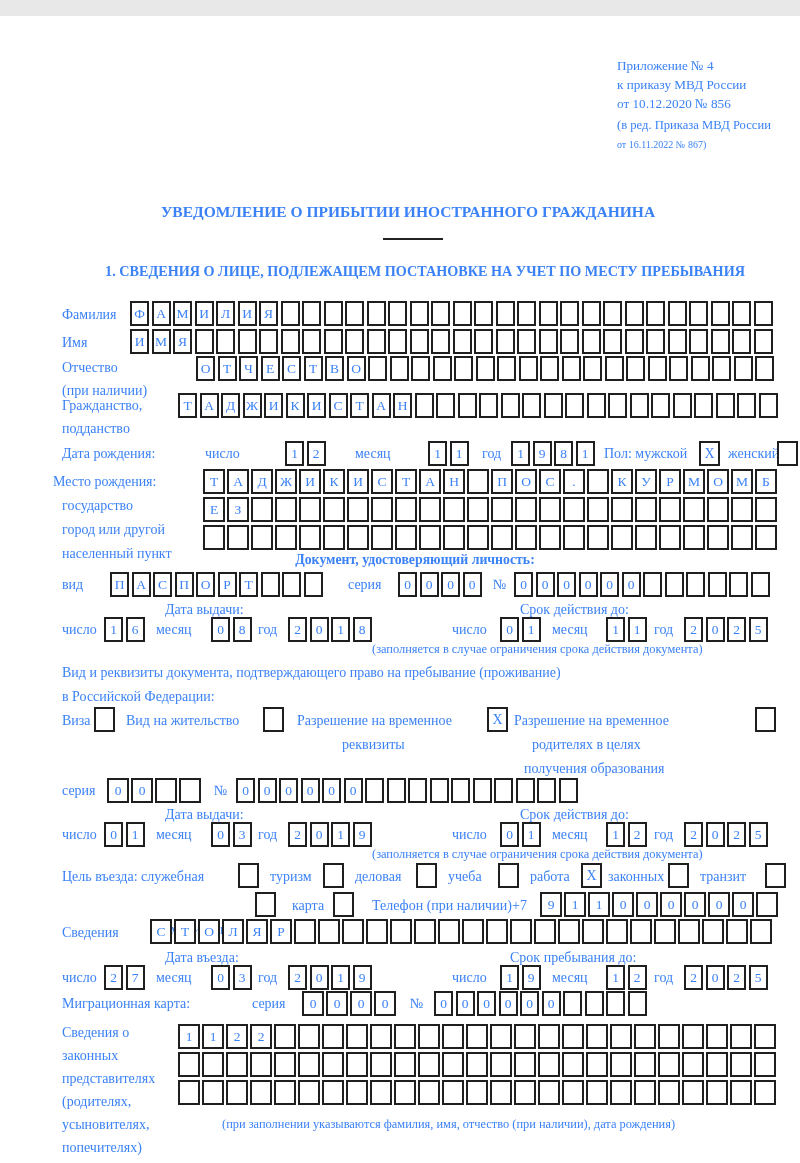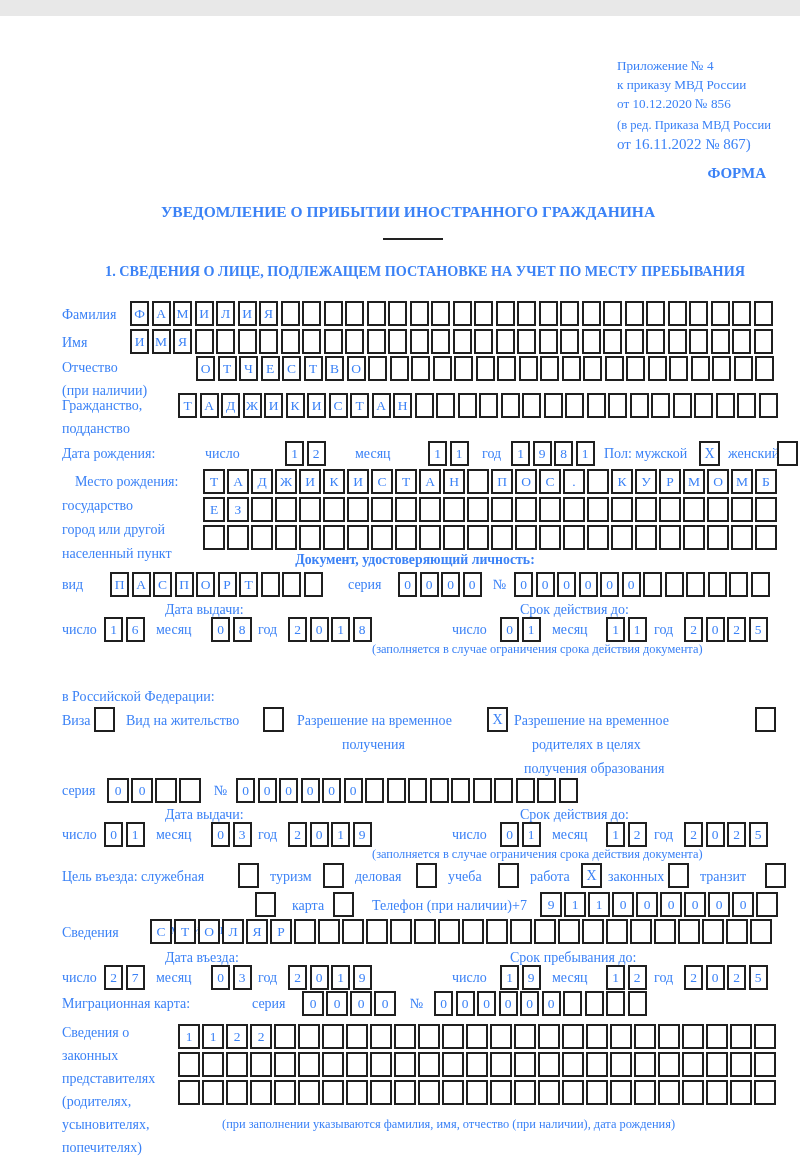--- a/index.html
+++ b/index.html
@@ -25,23 +25,22 @@
 </head>
 <body>
 
 <div class="page">
 
   <div class="lab hdr" style="left:617px;top:40px;">
     <div>Приложение № 4</div>
     <div>к приказу МВД России</div>
     <div>от 10.12.2020 № 856</div>
     <div style="margin-top:3px;font-size:12.6px;">(в ред. Приказа МВД России</div>
-    <div style="font-size:15px;">от 16.11.2022 № 867)</div>
+    <div style="font-size:10px;">от 16.11.2022 № 867)</div>
   </div>
-  <div class="lab b rgt" style="left:0;top:148px;width:766px;font-size:15px;">ФОРМА</div>
 
   <div class="title">
     <div>УВЕДОМЛЕНИЕ О ПРИБЫТИИ ИНОСТРАННОГО ГРАЖДАНИНА</div>
     <div><span class="uline"></span></div>
   </div>
   <div class="sect">1. СВЕДЕНИЯ О ЛИЦЕ, ПОДЛЕЖАЩЕМ ПОСТАНОВКЕ НА УЧЕТ ПО МЕСТУ ПРЕБЫВАНИЯ</div>
 
   <div class="lab" style="left:62px;top:290px;">Фамилия</div>
   <div class="boxes" style="left:130px;top:285px;">
       <div class="box">Ф</div>
@@ -190,21 +189,21 @@
       <div class="box">1</div>
       <div class="box">9</div>
       <div class="box">8</div>
       <div class="box">1</div>
     </div>
   <div class="lab" style="left:604px;top:429px;">Пол: мужской</div>
   <span class="cbx" style="left:699px;top:425px;">X</span>
   <div class="lab" style="left:728px;top:429px;">женский</div>
   <span class="cbx" style="left:777px;top:425px;"></span>
 
-  <div class="lab" style="left:75px;top:457px;text-align:right;">Место рождения:</div>
+  <div class="lab" style="left:53px;top:457px;text-align:right;">Место рождения:</div>
   <div class="lab" style="left:62px;top:481px;">государство</div>
   <div class="lab" style="left:62px;top:505px;">город или другой</div>
   <div class="lab" style="left:62px;top:529px;">населенный пункт</div>
   <div class="boxes lgb" style="left:203px;top:453px;">
       <div class="box">Т</div>
       <div class="box">А</div>
       <div class="box">Д</div>
       <div class="box">Ж</div>
       <div class="box">И</div>
       <div class="box">К</div>
@@ -349,28 +348,29 @@
     </div>
   <div class="lab" style="left:654px;top:605px;">год</div>
   <div class="boxes" style="left:684px;top:601px;">
       <div class="box">2</div>
       <div class="box">0</div>
       <div class="box">2</div>
       <div class="box">5</div>
     </div>
   <div class="lab small" style="left:372px;top:626px;">(заполняется в случае ограничения срока действия документа)</div>
 
+  <div class="lab" style="left:62px;top:648px;">Вид и реквизиты документа, подтверждающего право на пребывание (проживание)</div>
   <div class="lab" style="left:62px;top:672px;">в Российской Федерации:</div>
 
   <div class="lab" style="left:62px;top:696px;">Виза</div>
   <span class="cbx" style="left:94px;top:691px;"></span>
   <div class="lab" style="left:126px;top:696px;">Вид на жительство</div>
   <span class="cbx" style="left:263px;top:691px;"></span>
   <div class="lab" style="left:297px;top:696px;">Разрешение на временное</div>
-  <div class="lab" style="left:342px;top:720px;">получения</div>
+  <div class="lab" style="left:342px;top:720px;">реквизиты</div>
   <span class="cbx" style="left:487px;top:691px;">X</span>
   <div class="lab" style="left:514px;top:696px;">Разрешение на временное</div>
   <div class="lab" style="left:532px;top:720px;">родителях в целях</div>
   <div class="lab" style="left:524px;top:744px;">получения образования</div>
   <span class="cbx" style="left:755px;top:691px;"></span>
 
   <div class="lab" style="left:62px;top:766px;">серия</div>
   <div class="boxes lgb" style="left:107px;top:762px;">
       <div class="box">0</div>
       <div class="box">0</div>

